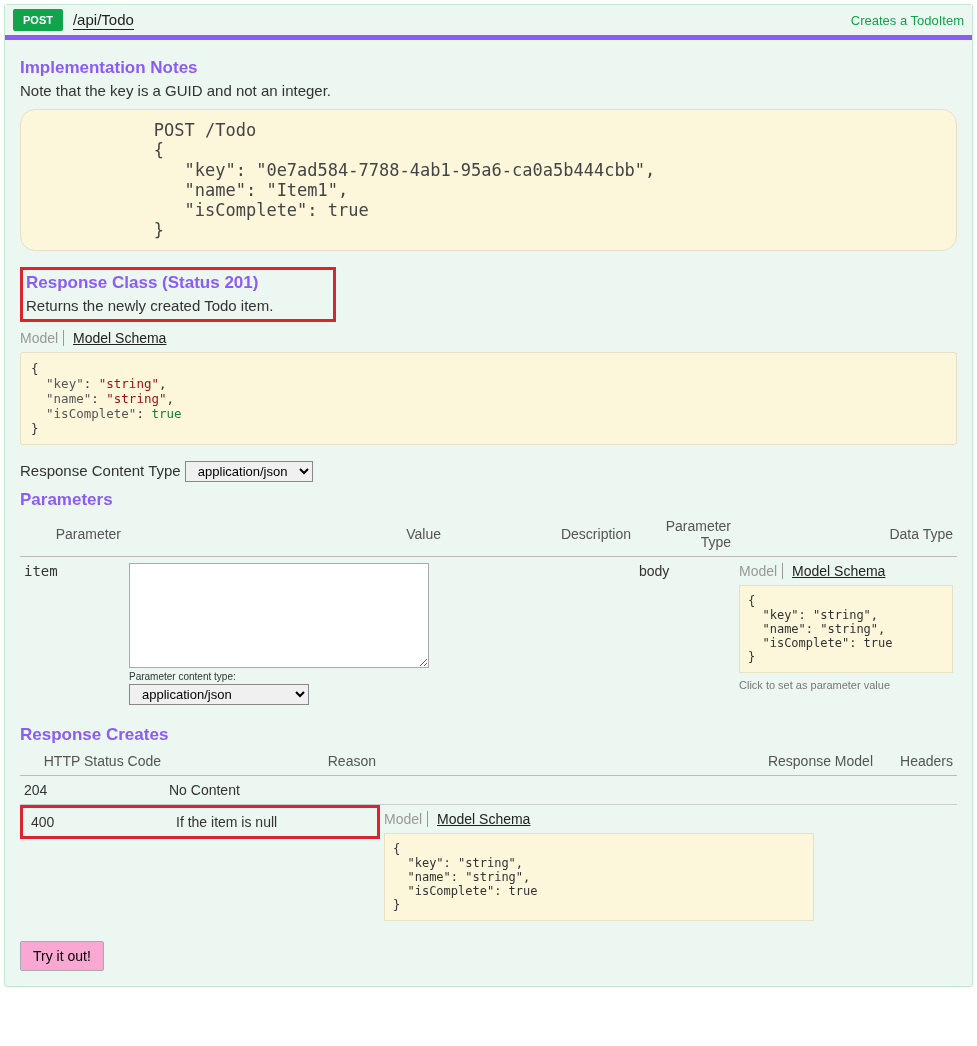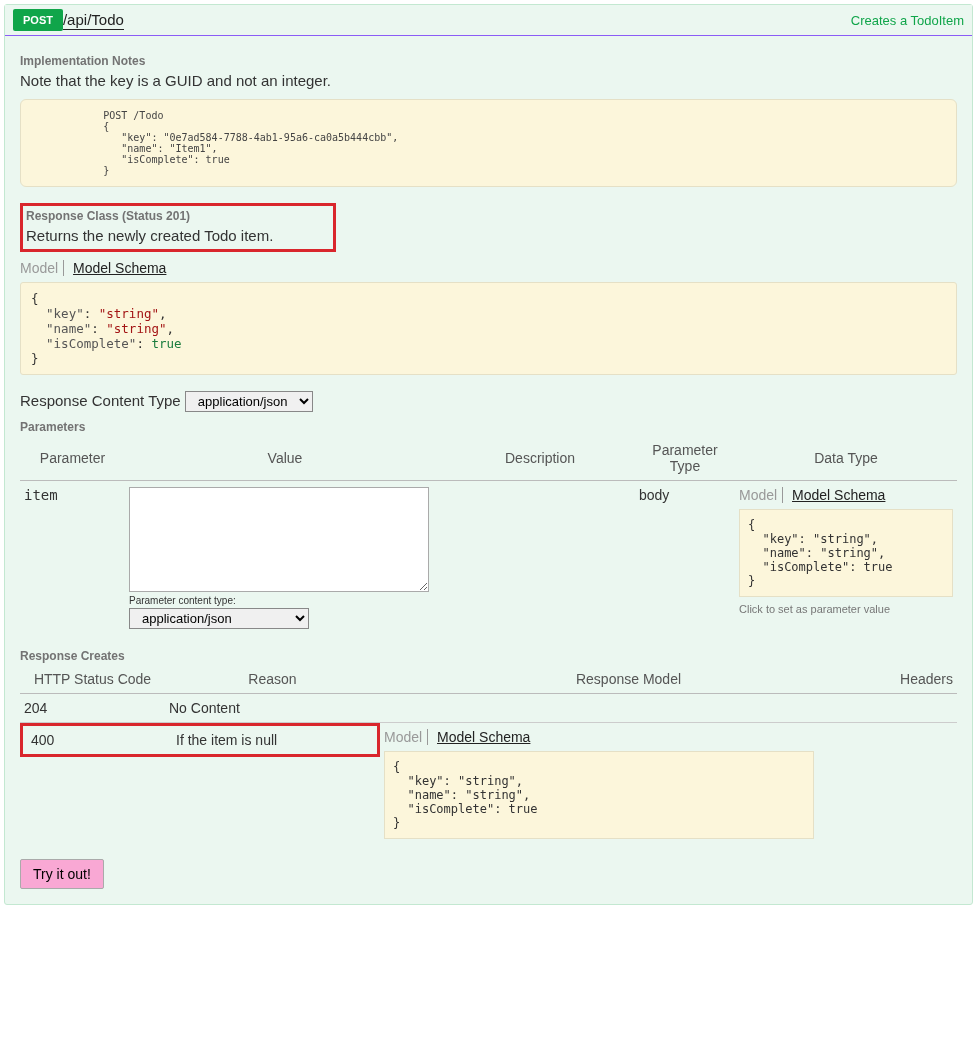--- a/index.html
+++ b/index.html
@@ -12,22 +12,23 @@
     padding: 4px;
   }
   .operation {
     border: 1px solid #c3e8d1;
     background: #ebf7f0;
     border-radius: 3px;
   }
   .op-header {
     display: flex;
     align-items: center;
-    border-bottom: 1px solid #8b5cf6;
+    border-bottom: 5px solid #8b5cf6;
     padding: 4px 8px;
+    gap: 10px;
     background: #ebf7f0;
   }
   .method-badge {
     background: #10a54a;
     color: #fff;
     font-weight: bold;
     font-size: 11px;
     padding: 5px 10px;
     border-radius: 2px;
     text-transform: uppercase;
@@ -40,37 +41,37 @@
   }
   .spacer { flex: 1; }
   .summary-link {
     color: #10a54a;
     font-size: 13px;
   }
   .body {
     padding: 10px 15px 15px;
   }
   h3.section {
-    color: #737373;
+    color: #8b5cf6;
     font-weight: 600;
-    font-size: 12px;
+    font-size: 17px;
     margin: 8px 0 4px;
   }
   .notes-text {
     font-size: 15px;
     color: #333;
     margin-bottom: 10px;
   }
   pre.code-block {
     background: #fcf6db;
     border: 1px solid #e5e0c6;
-    border-radius: 6px;
+    border-radius: 15px;
     padding: 10px 10px;
     font-family: Consolas, Menlo, monospace;
-    font-size: 10px;
+    font-size: 17px;
     color: #444;
     white-space: pre;
     overflow: auto;
     margin-bottom: 10px;
   }
   .highlight-box {
     border: 3px solid #d9262c;
     display: inline-block;
     padding: 3px 60px 3px 3px;
     margin-top: 6px;
@@ -109,21 +110,21 @@
     padding: 1px 8px;
     border: 1px solid #888;
     background: #f0f0f0;
   }
   table.params, table.responses {
     width: 100%;
     border-collapse: collapse;
     margin-top: 3px;
   }
   table.params th, table.responses th {
-    text-align: center;
+    text-align: right;
     font-weight: normal;
     color: #555;
     font-size: 14px;
     padding: 4px 4px 6px;
     border-bottom: 1px solid #bbb;
   }
   table.params td, table.responses td {
     vertical-align: top;
     padding: 6px 4px;
     font-size: 14px;

